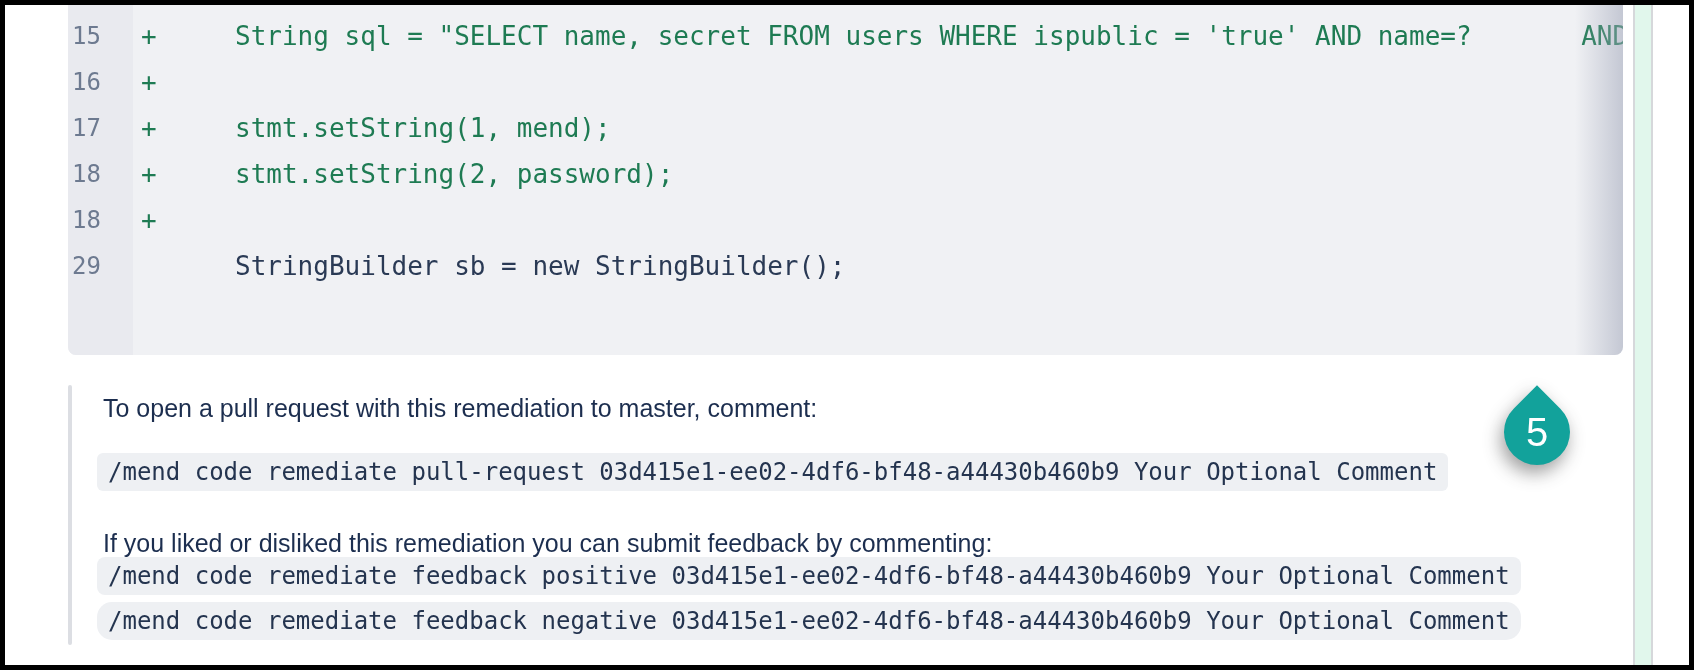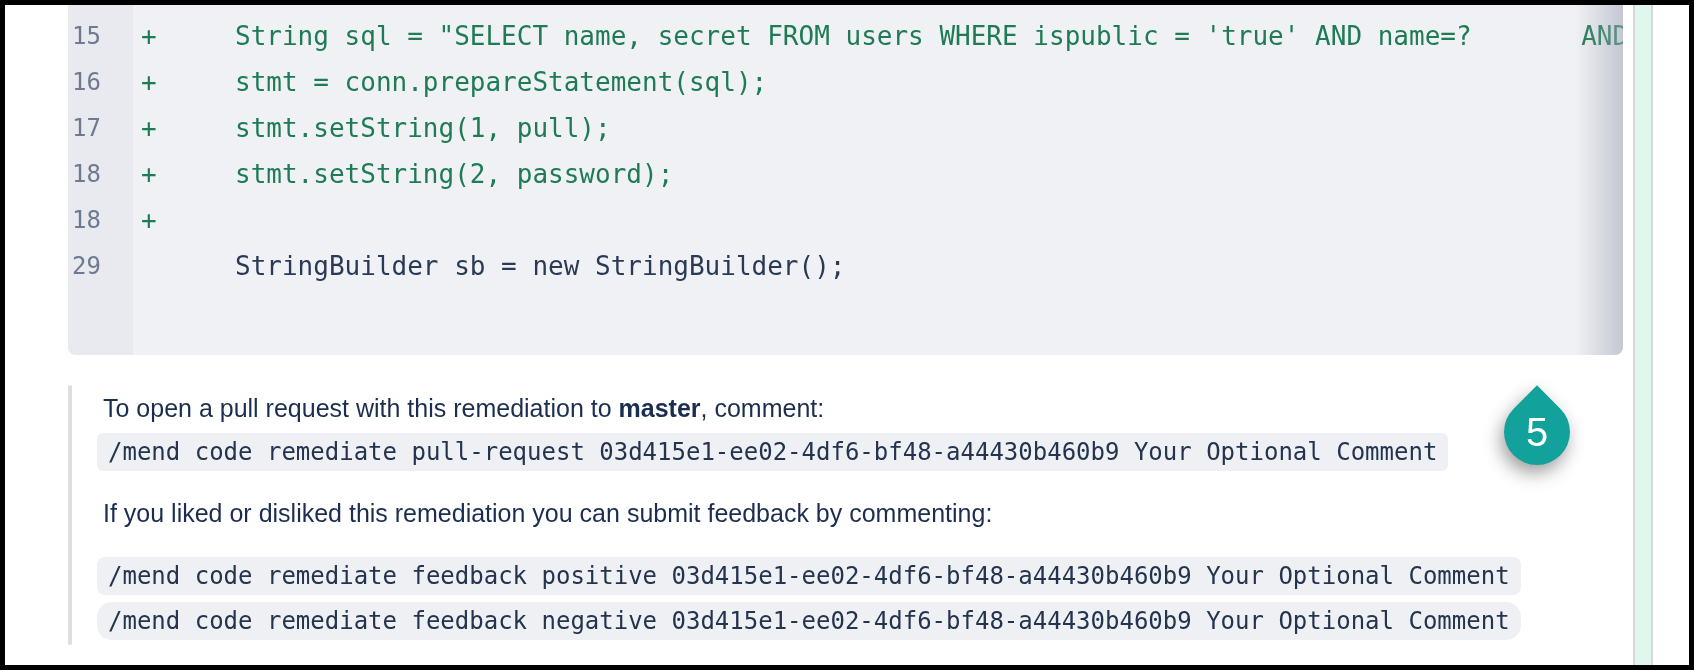--- a/index.html
+++ b/index.html
@@ -52,33 +52,33 @@
   
   .quote-bar{
     position:absolute;left:63px;top:380px;width:4px;height:260px;
     background:#dcdee3;border-radius:2px;
   }
   .para{
     position:absolute;left:98px;margin:0;
     font-size:25px;line-height:32px;color:#1c2e4f;
     white-space:nowrap;
   }
-  .para b{font-weight:bold;margin-top:32px;}
+  .para b{font-weight:normal;margin-top:32px;}
   #para-pr{top:387px;}
-  #para-feedback{top:492px;}
+  #para-feedback{top:522px;}
   .cmd{
     position:absolute;left:92px;
     display:inline-block;box-sizing:border-box;
     background:#eef0f3;border-radius:6px;
     padding:5px 11px;
     font-family:"DejaVu Sans Mono", monospace;
     font-size:24px;line-height:28px;color:#24344f;
     white-space:pre;
   }
-  #cmd-pr{top:428px;text-align:center;}
+  #cmd-pr{top:448px;text-align:center;}
   #cmd-pos{top:552px;border-radius:8px;}
   #cmd-neg{top:597px;border-radius:15px;}
 
   
   .badge{
     position:absolute;left:1499px;top:394px;width:66px;height:66px;
     filter:drop-shadow(-3px 8px 9px rgba(40,40,40,0.45));
   }
   .teardrop{
     width:66px;height:66px;
@@ -102,22 +102,22 @@
   }
 </style>
 </head>
 <body>
 
 <div class="frame">
 
   <div class="diff-block">
     <div class="diff-rows" id="diff-rows">
         <div class="diff-line added"><span class="ln">15</span><span class="mk">+</span><span class="code">String sql = "SELECT name, secret FROM users WHERE ispublic = 'true' AND name=?       AND</span></div>
-        <div class="diff-line added"><span class="ln">16</span><span class="mk">+</span><span class="code">stmt = conn.prepareStatement(sql);</span></div>
-        <div class="diff-line added"><span class="ln">17</span><span class="mk">+</span><span class="code">stmt.setString(1, pull);</span></div>
+        <div class="diff-line added"><span class="ln">16</span><span class="mk">+</span></div>
+        <div class="diff-line added"><span class="ln">17</span><span class="mk">+</span><span class="code">stmt.setString(1, mend);</span></div>
         <div class="diff-line added"><span class="ln">18</span><span class="mk">+</span><span class="code">stmt.setString(2, password);</span></div>
         <div class="diff-line added"><span class="ln">18</span><span class="mk">+</span></div>
         <div class="diff-line"><span class="ln">29</span><span class="mk"></span><span class="code">StringBuilder sb = new StringBuilder();</span></div>
       </div>
   </div>
 
   <div class="quote-bar"></div>
 
   <p class="para" id="para-pr"><span>To open a pull request with this remediation to </span><b>master</b><span>, comment:</span></p>
 

